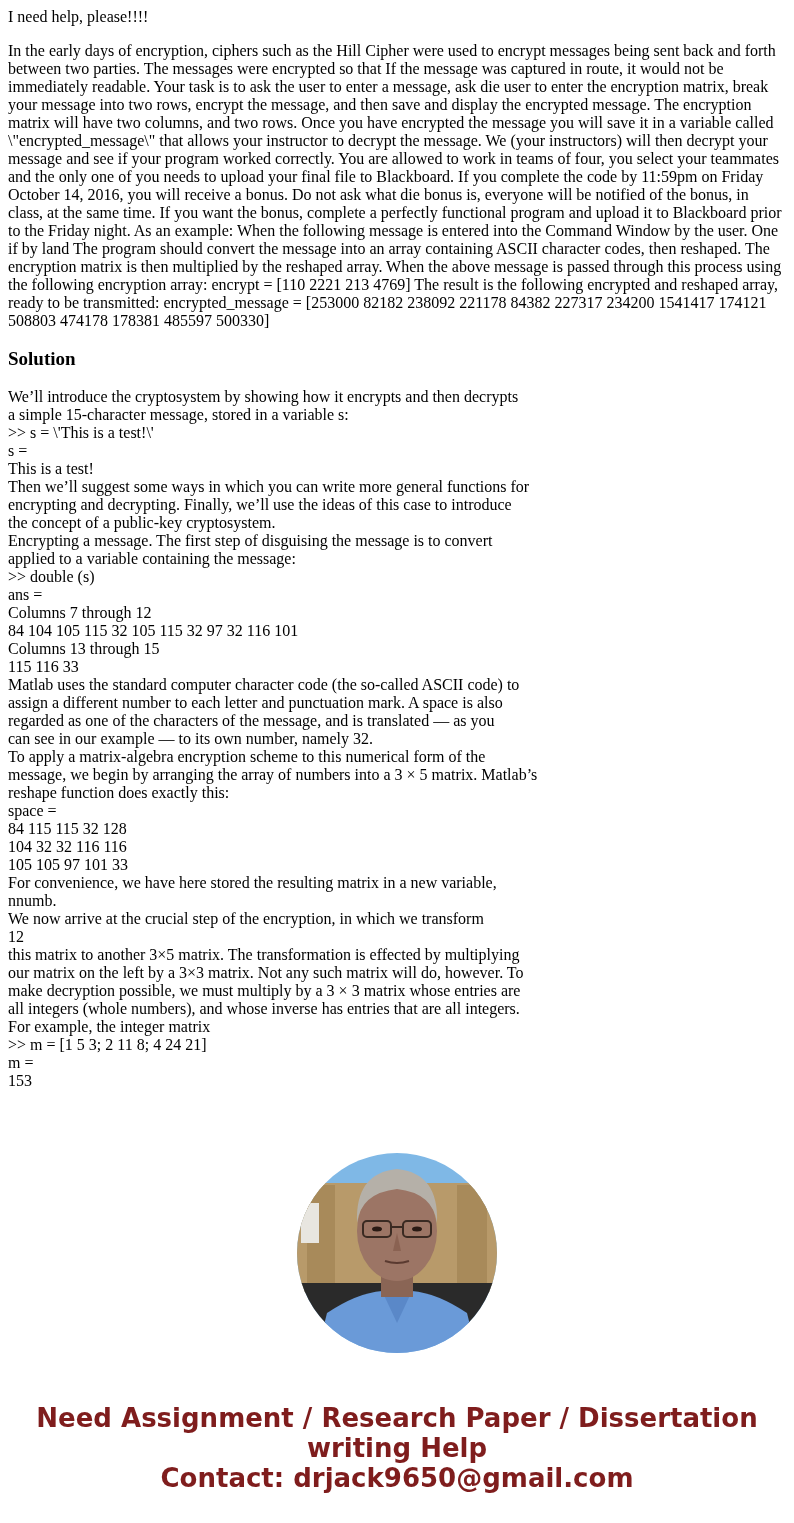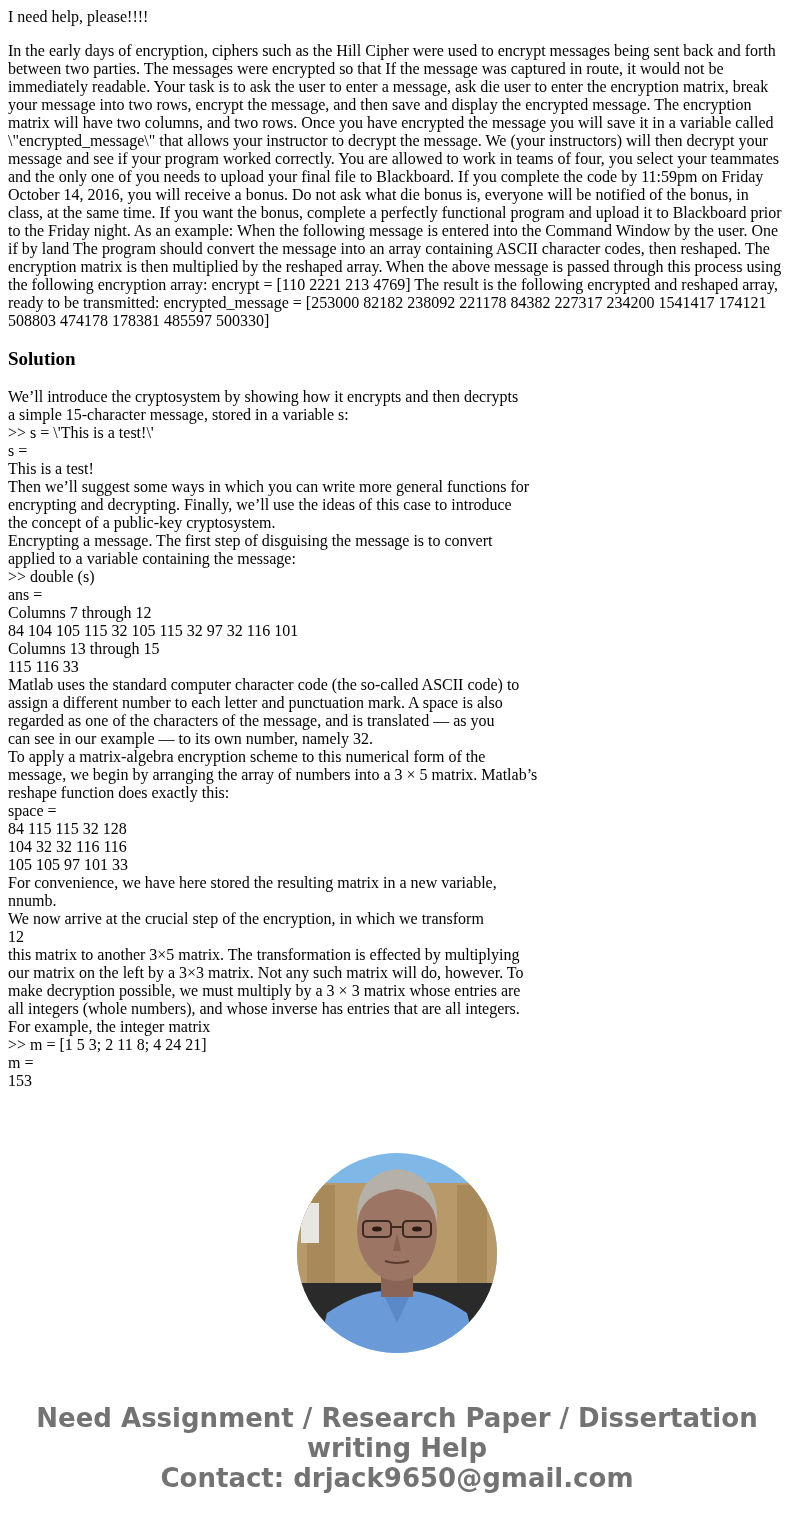--- a/index.html
+++ b/index.html
@@ -36,21 +36,21 @@
     .footer {
       position: absolute;
       left: 0;
       top: 1403px;
       width: 794px;
       text-align: center;
       font-family: "DejaVu Sans", "Liberation Sans", sans-serif;
       font-weight: bold;
       font-size: 26px;
       line-height: 30px;
-      color: #737373;
+      color: #7f1d1d;
     }
     .footer .fline { display: block; }
   </style>
 </head>
 <body>
 
 <div class="page">
   <section class="question">
     <p class="intro">I need help, please!!!!</p>
     <p>In the early days of encryption, ciphers such as the Hill Cipher were used to encrypt messages being sent back and forth between two parties. The messages were encrypted so that If the message was captured in route, it would not be immediately readable. Your task is to ask the user to enter a message, ask die user to enter the encryption matrix, break your message into two rows, encrypt the message, and then save and display the encrypted message. The encryption matrix will have two columns, and two rows. Once you have encrypted the message you will save it in a variable called \"encrypted_message\" that allows your instructor to decrypt the message. We (your instructors) will then decrypt your message and see if your program worked correctly. You are allowed to work in teams of four, you select your teammates and the only one of you needs to upload your final file to Blackboard. If you complete the code by 11:59pm on Friday October 14, 2016, you will receive a bonus. Do not ask what die bonus is, everyone will be notified of the bonus, in class, at the same time. If you want the bonus, complete a perfectly functional program and upload it to Blackboard prior to the Friday night. As an example: When the following message is entered into the Command Window by the user. One if by land The program should convert the message into an array containing ASCII character codes, then reshaped. The encryption matrix is then multiplied by the reshaped array. When the above message is passed through this process using the following encryption array: encrypt = [110 2221 213 4769] The result is the following encrypted and reshaped array, ready to be transmitted: encrypted_message = [253000    82182    238092    221178    84382    227317    234200    1541417    174121    508803    474178    178381    485597    500330]</p>

